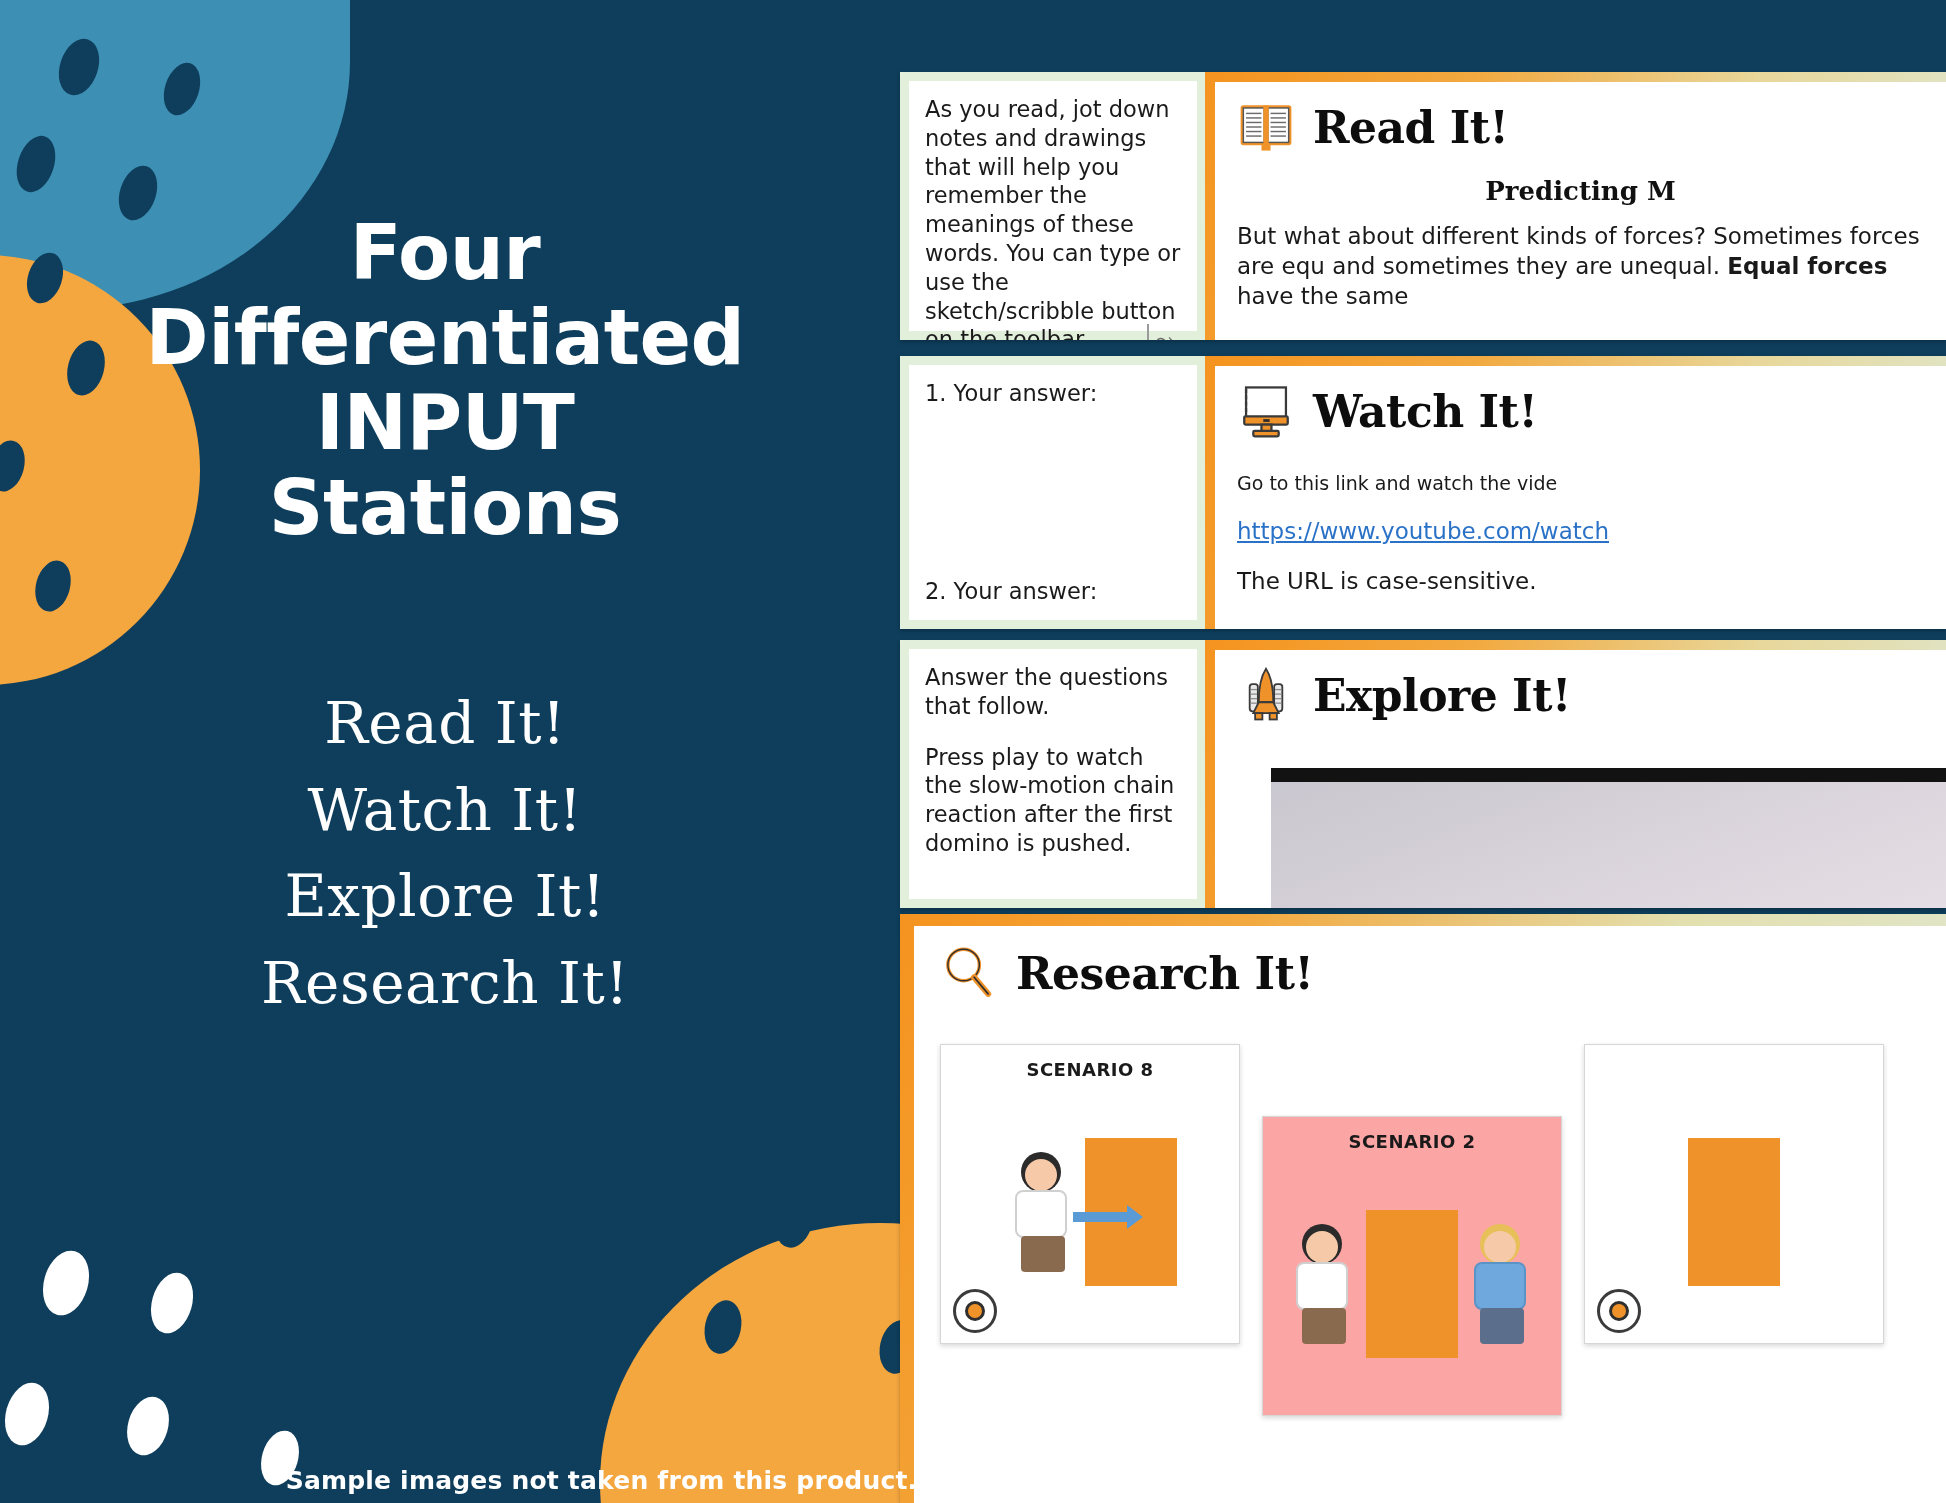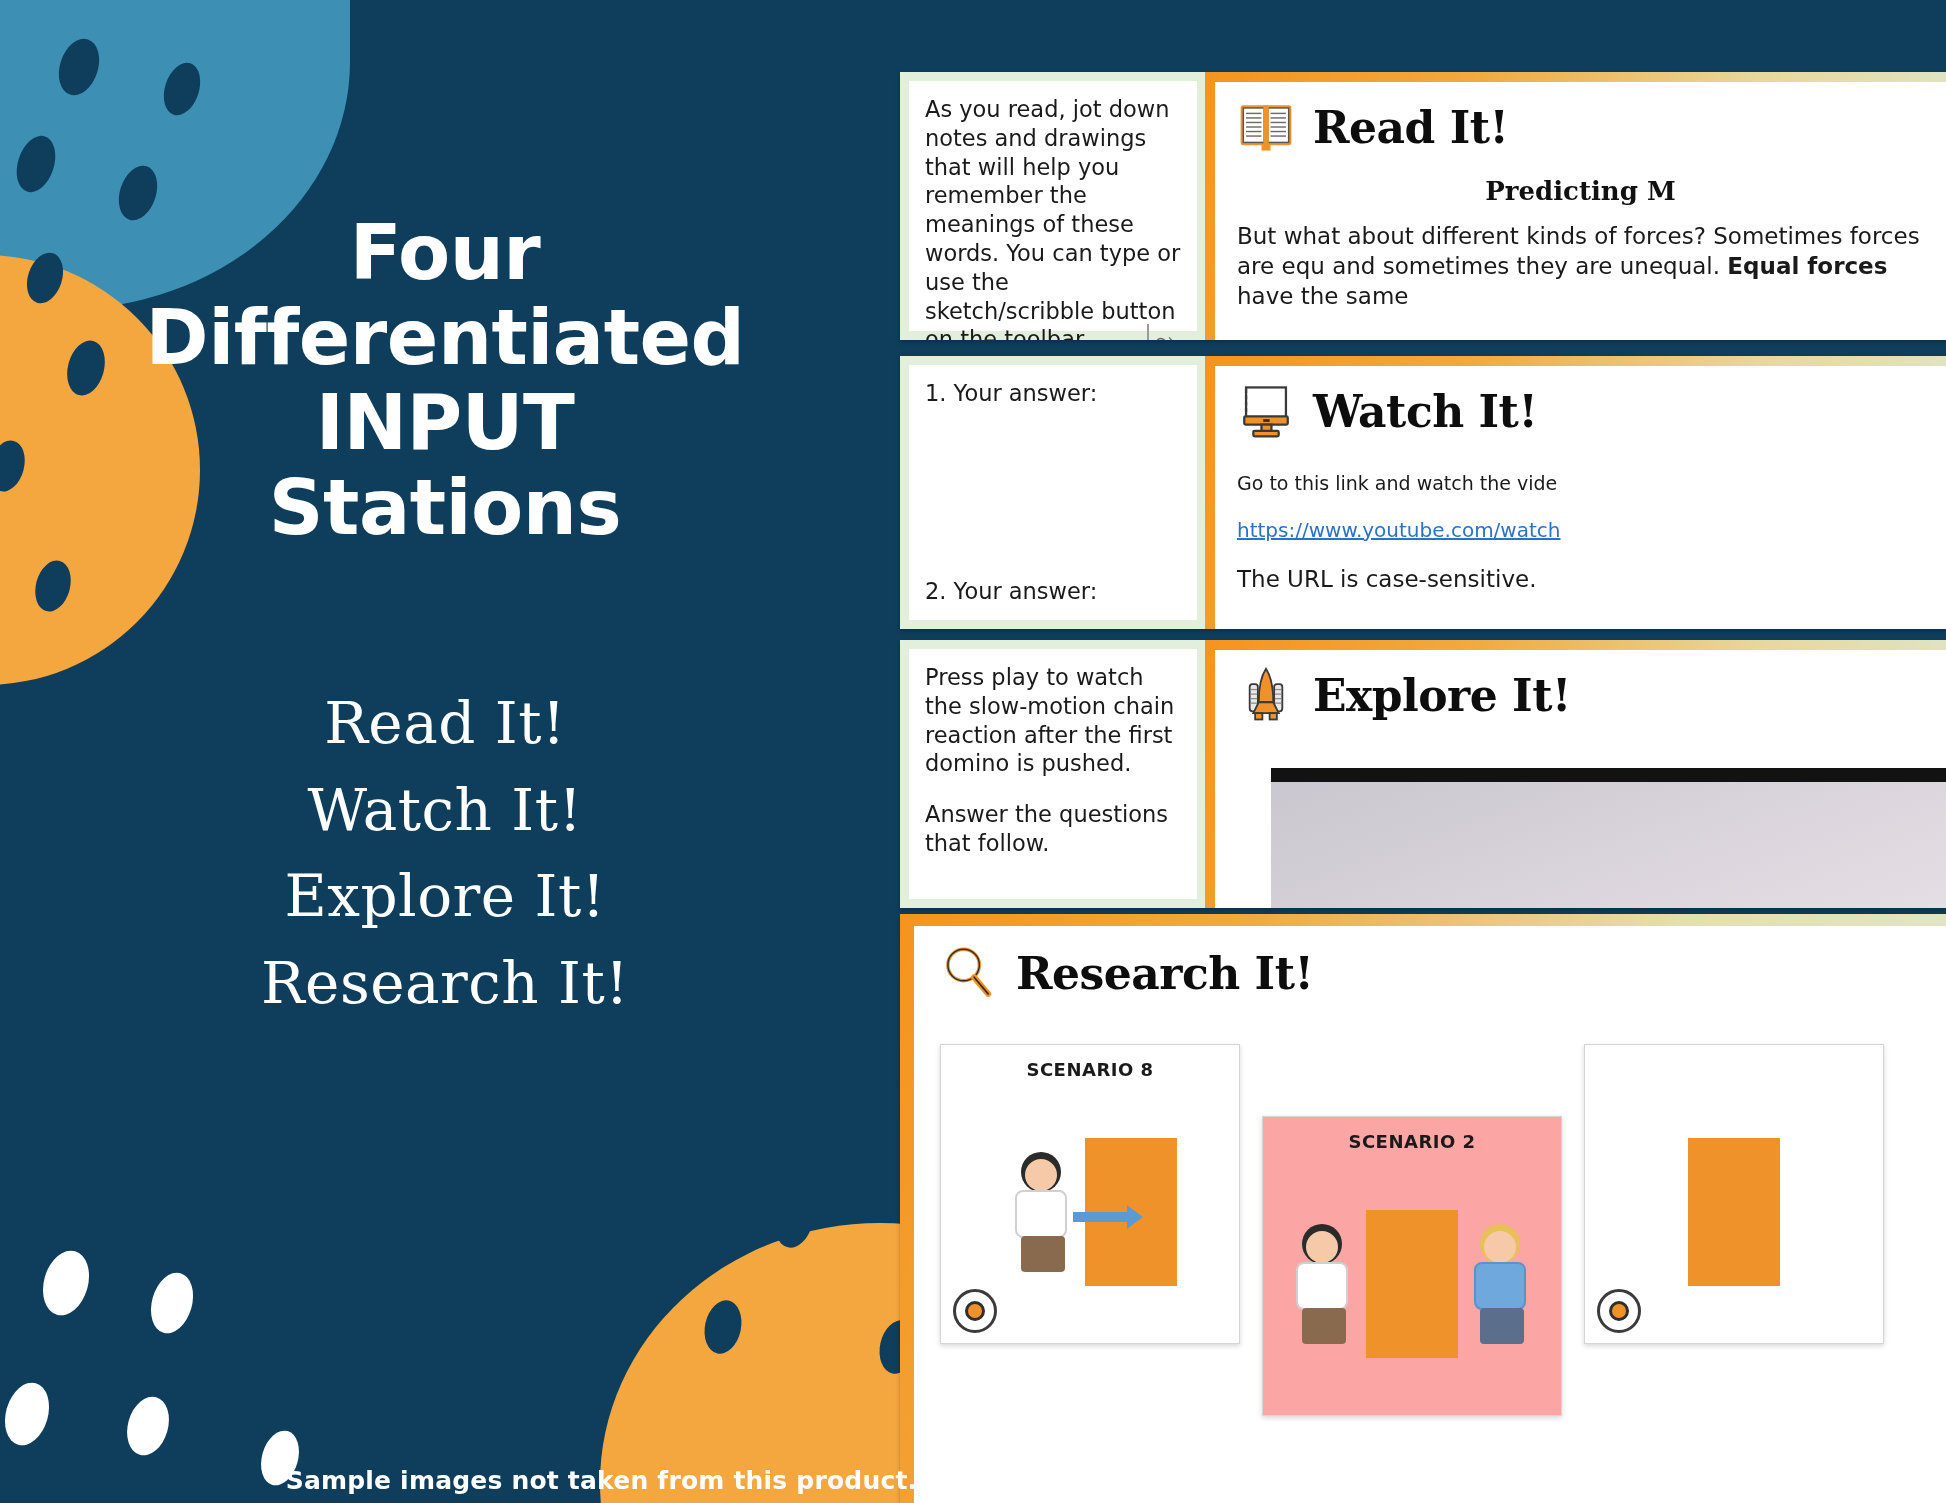--- a/index.html
+++ b/index.html
@@ -179,21 +179,21 @@
   }
   .slide-body b { font-weight: bold; }
 
   .watch-line { font-family: "DejaVu Sans", sans-serif; font-size: 19px; color: #1a1a1a; }
   .watch-link {
     display: inline-block;
     margin-top: 24px;
     color: #2a72c8;
     text-decoration: underline;
     font-family: "DejaVu Sans", sans-serif;
-    font-size: 20px;
+    font-size: 23px;
     white-space: nowrap;
   }
   .watch-note { margin-top: 24px; font-family: "DejaVu Sans", sans-serif; font-size: 23px; color: #1a1a1a; }
 
   
   .video-frame {
     position: absolute;
     left: 56px; right: -60px; top: 118px; bottom: -10px;
     background: linear-gradient(160deg, #c9c7cf 0%, #d8d2da 45%, #e7e0e6 100%);
     border-top: 14px solid #121212;
@@ -383,22 +383,22 @@
         <div class="watch-line" style="margin-top:32px;">Go to this link and watch the vide</div>
         <a class="watch-link" href="#">https://www.youtube.com/watch</a>
         <div class="watch-note">The URL is case-sensitive.</div>
       </div>
     </div>
   </div>
 
   <div class="slide" id="slide-explore">
     <div class="note-pane">
       <div class="note-inner">
+        <p>Answer the questions that follow.</p>
         <p>Press play to watch the slow-motion chain reaction after the first domino is pushed.</p>
-        <p>Answer the questions that follow.</p>
       </div>
     </div>
     <div class="content-pane">
       <div class="content-inner">
         <div class="station-head">
           <span class="station-icon">
             <svg viewBox="0 0 64 64" width="58" height="58">
               <path d="M32 3 C26 12 24 26 24 40 L40 40 C40 26 38 12 32 3 Z" fill="#f0922a" stroke="#3a3a3a" stroke-width="2"></path>
               <rect x="14" y="20" width="9" height="30" rx="3" fill="#e9e9e9" stroke="#3a3a3a" stroke-width="2"></rect>
               <rect x="41" y="20" width="9" height="30" rx="3" fill="#e9e9e9" stroke="#3a3a3a" stroke-width="2"></rect>

